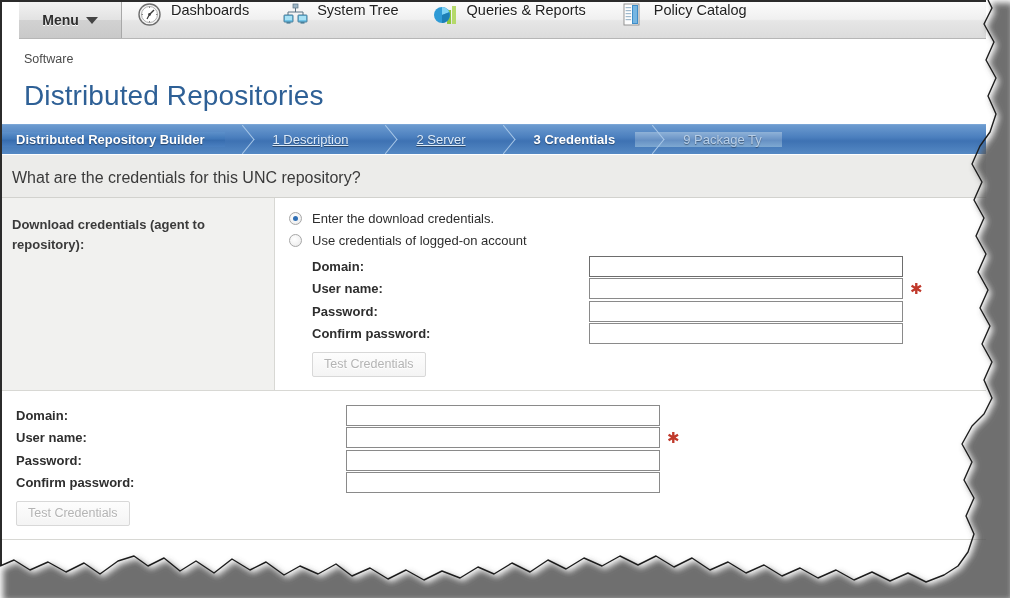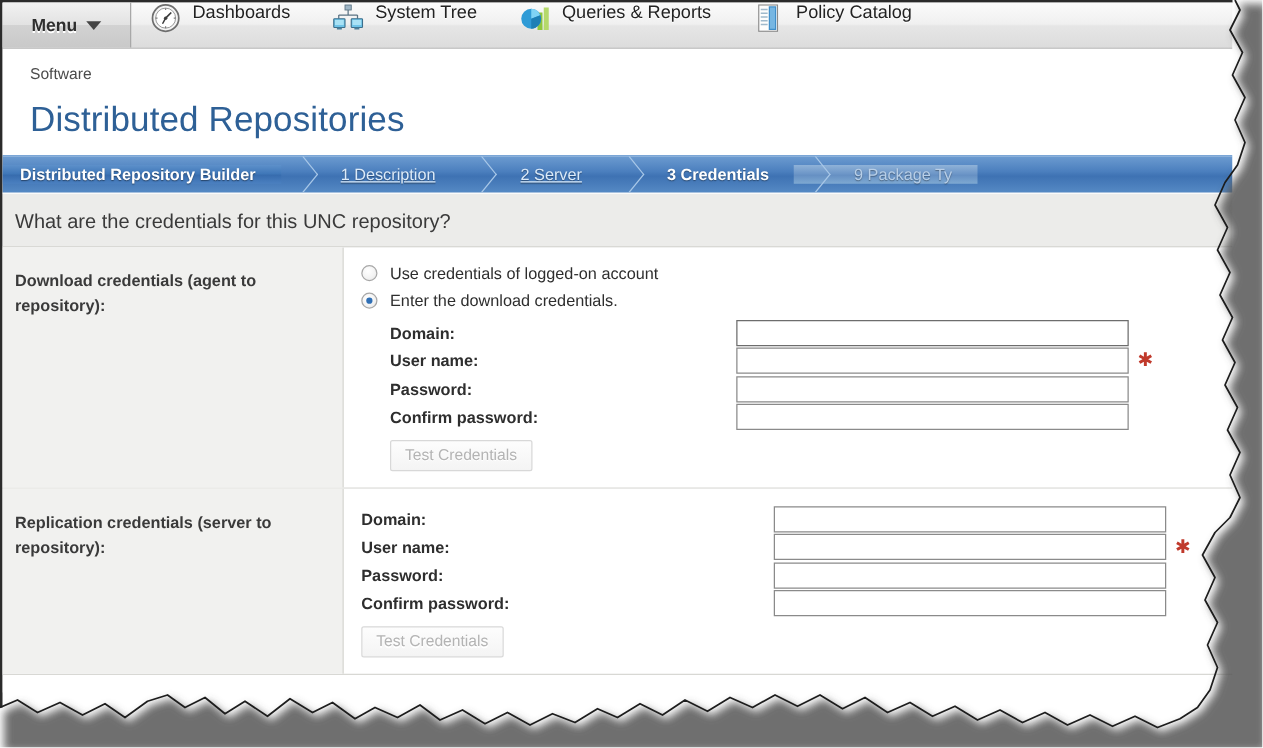--- a/index.html
+++ b/index.html
@@ -31,20 +31,21 @@
   }
 
   
   .navbar {
     position: relative;
     height: 37px;
     background: linear-gradient(to bottom, #fbfbfb 0%, #f0f0f0 48%, #e6e6e6 52%, #dcdcdc 100%);
     border-bottom: 1px solid #b6b6b6;
     display: flex;
     align-items: stretch;
+    margin-left: 17px;
   }
 
   .menu-button {
     width: 103px;
     display: flex;
     align-items: center;
     justify-content: center;
     gap: 7px;
     background: linear-gradient(to bottom, #f2f2f2 0%, #e2e2e2 50%, #d2d2d2 51%, #c9c9c9 100%);
     border-right: 1px solid #a8a8a8;
@@ -382,27 +383,27 @@
       </div>
     </div>
 
     <div class="instruction">What are the credentials for this UNC repository?</div>
 
     <div class="form-row">
       <div class="row-label">Download credentials (agent to repository):</div>
       <div class="row-body">
 
         <div class="radio-line">
+          <span class="radio checked"></span>
+          <span class="radio-label">Enter the download credentials.</span>
+        </div>
+
+        <div class="radio-line">
           <span class="radio"></span>
           <span class="radio-label">Use credentials of logged-on account</span>
-        </div>
-
-        <div class="radio-line">
-          <span class="radio checked"></span>
-          <span class="radio-label">Enter the download credentials.</span>
         </div>
 
         <div class="fields">
 
           <div class="field-line">
             <span class="field-label" style="width:300px; padding-left:23px;">Domain:</span>
             <input class="field-input focused" style="width: 314px;" type="text" autofocus="" value="">
           </div>
 
           <div class="field-line">
@@ -423,21 +424,20 @@
 
           <div style="padding-left:23px;">
             <span class="btn-disabled">Test Credentials</span>
           </div>
         </div>
 
       </div>
     </div>
 
     <div class="form-row">
-      <div class="row-label">Replication credentials (server to repository):</div>
       <div class="row-body">
 
         <div class="fields" style="margin-top:0;">
 
           <div class="field-line">
             <span class="field-label" style="width:330px;">Domain:</span>
             <input class="field-input" style="width: 314px;" type="text" value="">
           </div>
 
           <div class="field-line">

